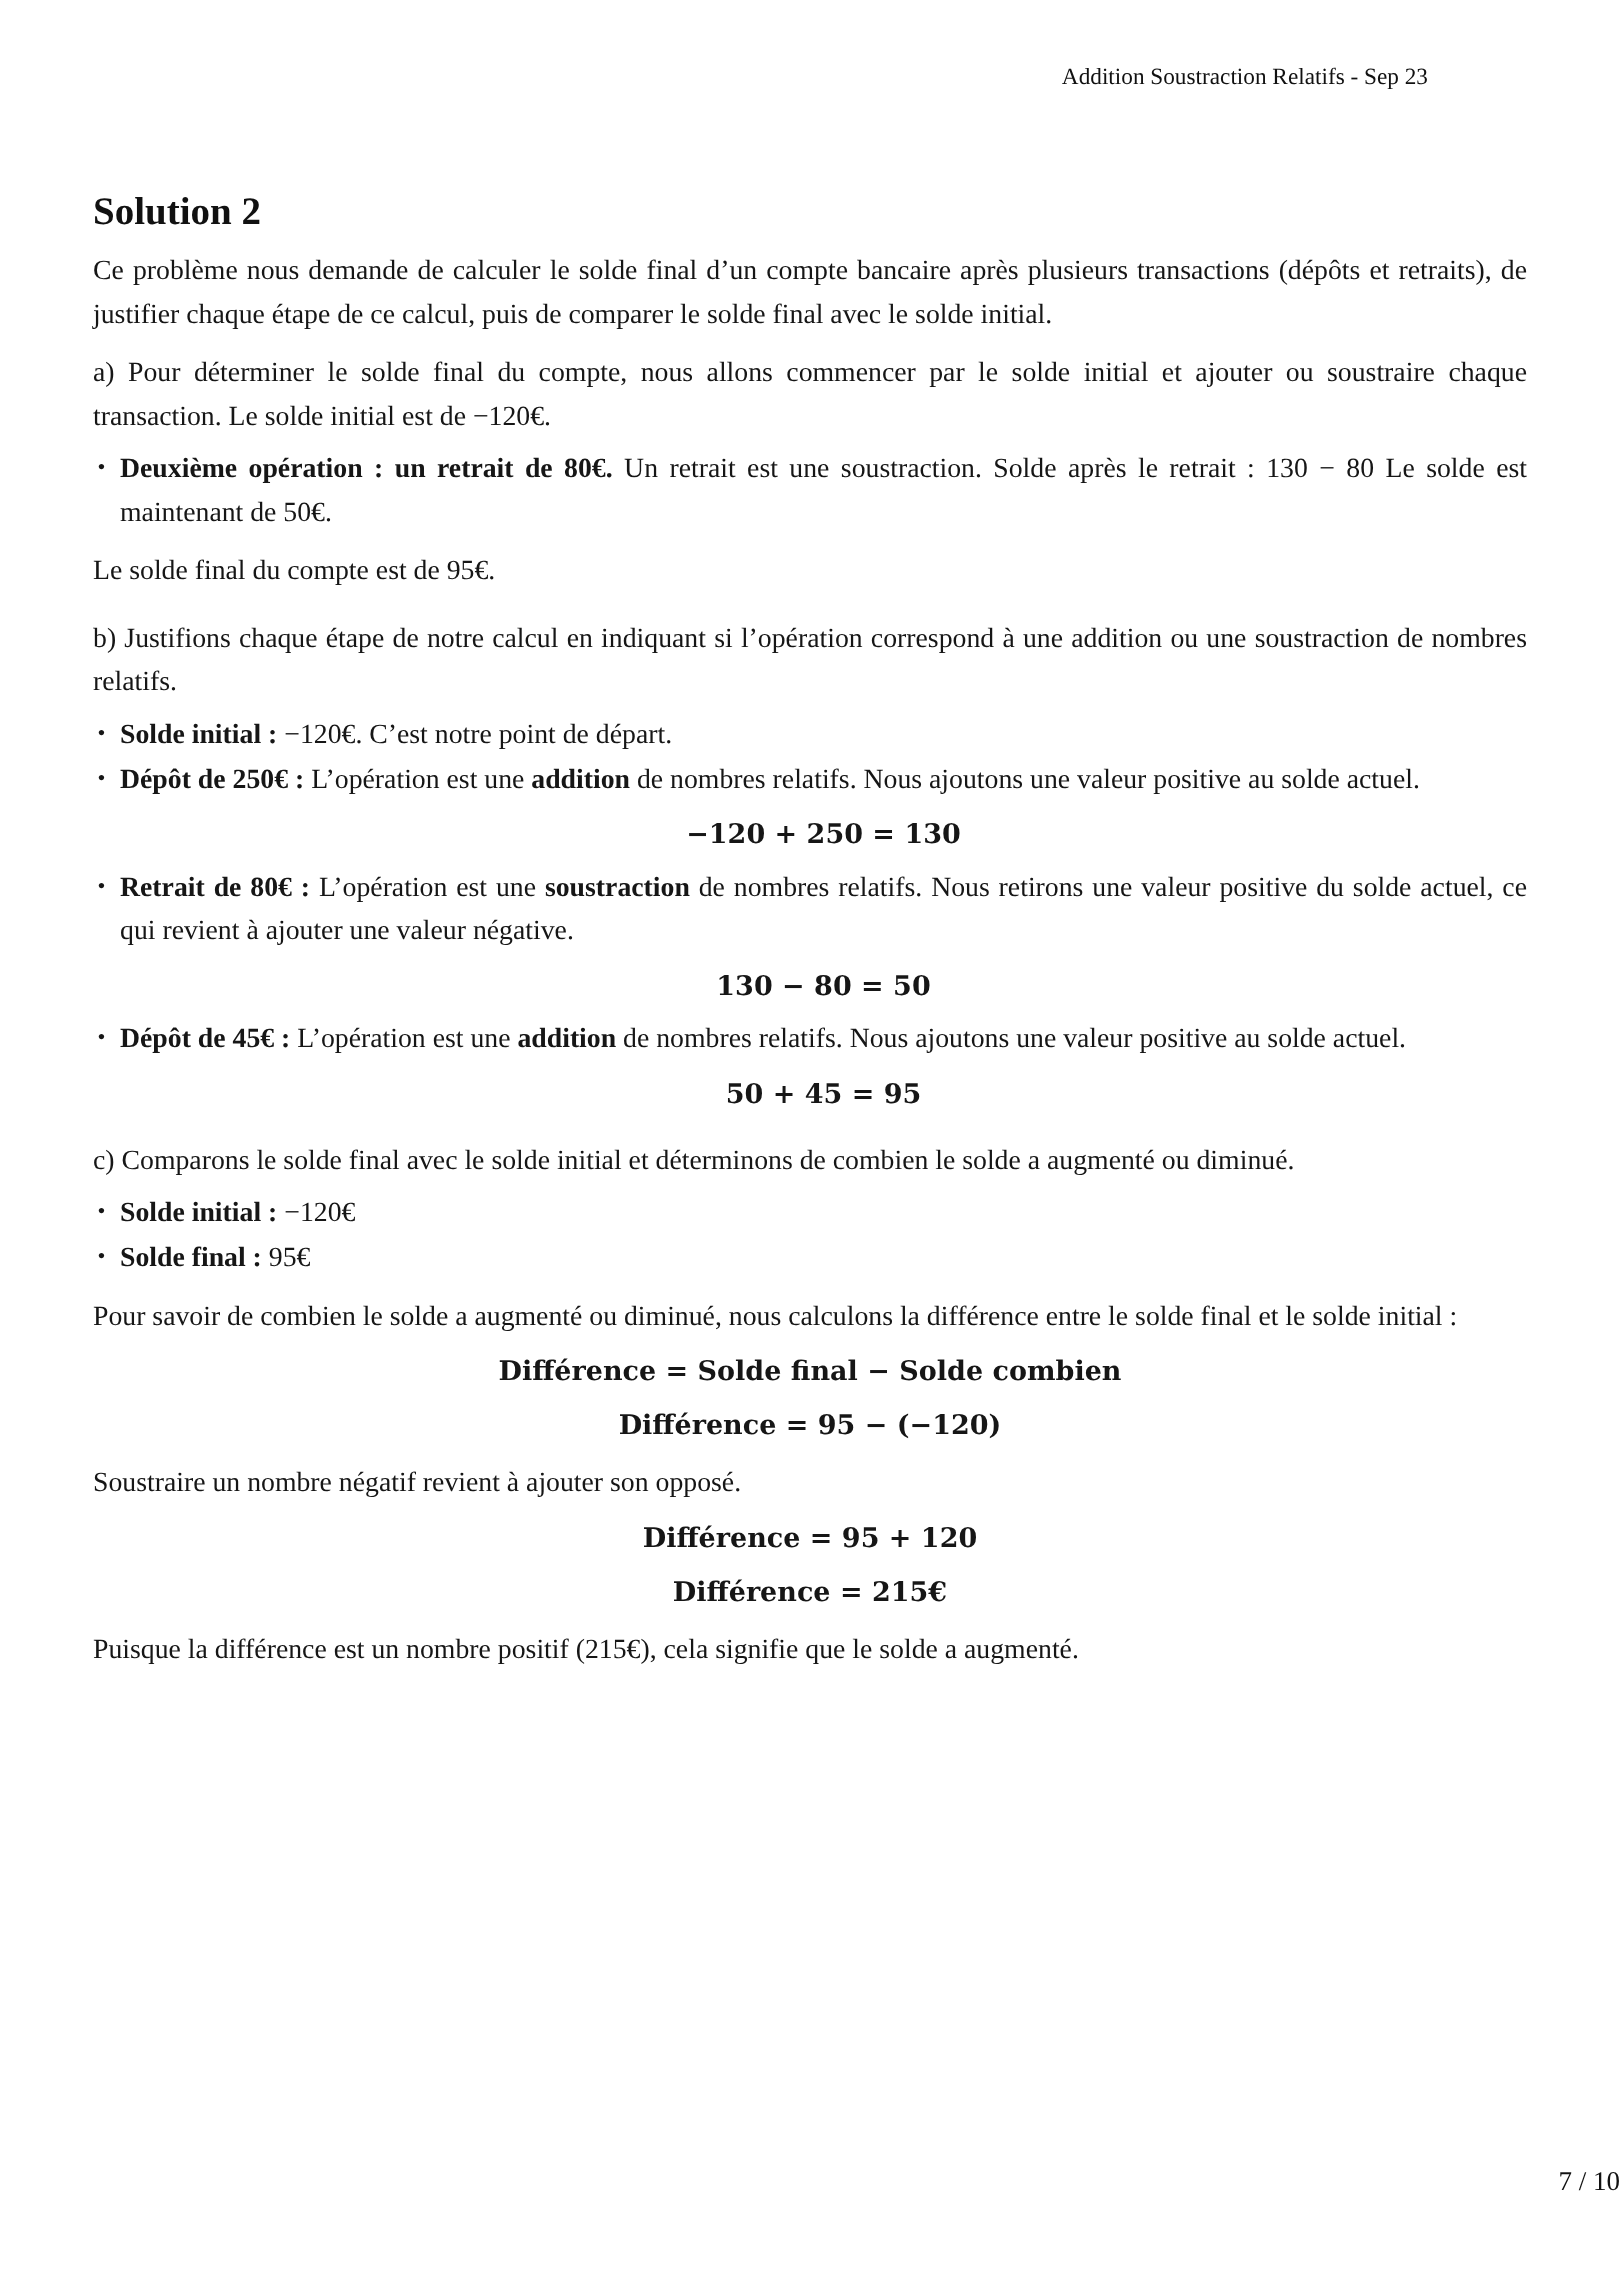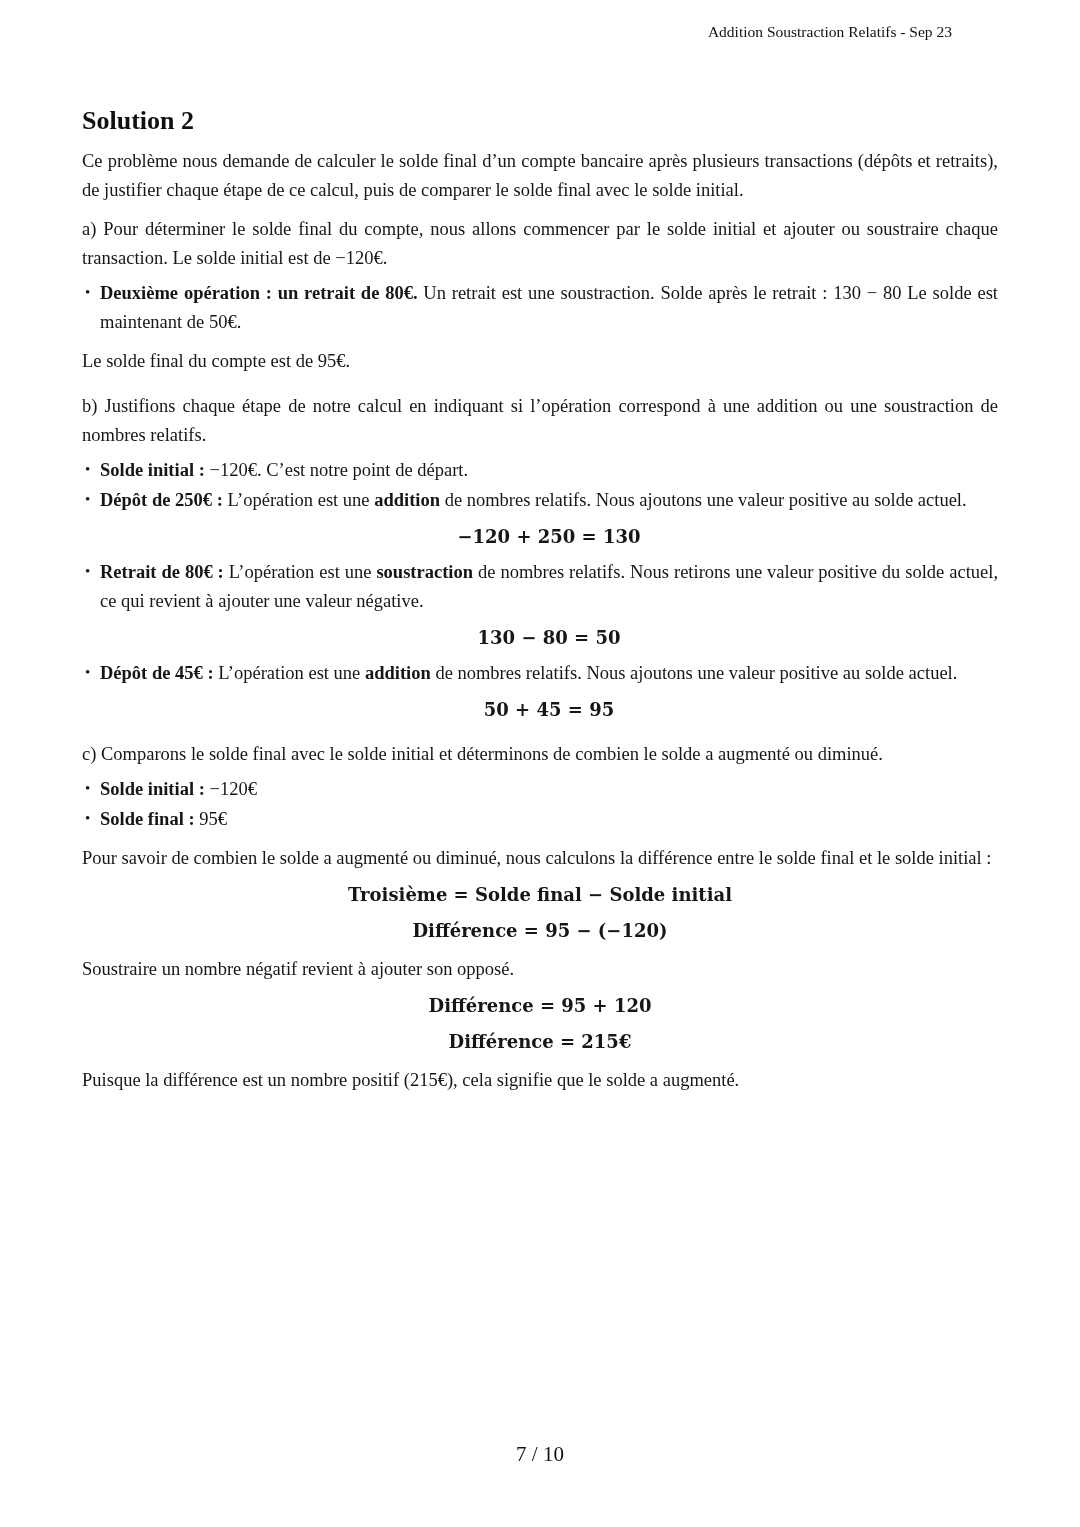--- a/index.html
+++ b/index.html
@@ -8,27 +8,27 @@
   .page {
     position: relative;
     width: 1080px;
     min-height: 1527px;
     background: #ffffff;
     color: #161616;
     font-size: 18.5px;
     line-height: 29px;
   }
   .header {
-    padding: 22px 128px 0 128px;
+    padding: 42px 128px 0 128px;
     text-align: right;
     font-size: 15.5px;
     line-height: 19px;
     color: #111111;
   }
-  .content { padding: 0 82px; }
+  .content { padding: 0 62px; }
   .title {
     margin-top: 64px;
     margin-bottom: 8px;
     font-size: 26px;
     line-height: 32px;
     font-weight: bold;
     color: #111111;
   }
   .para { margin-top: 10px; text-align: justify; }
   .section-gap { margin-top: 16px; }
@@ -52,22 +52,22 @@
     text-align: center;
     font-family: "DejaVu Serif", serif;
     font-size: 18px;
     font-weight: bold;
   }
   .footer {
     position: absolute;
     bottom: 58px;
     left: 0;
     width: 100%;
-    text-align: center;
-    font-size: 21px;
+    text-align: right;
+    font-size: 18px;
     color: #111111;
   }
 </style>
 </head>
 <body>
 
 <div class="page">
 
   <div class="header">
     <span>Addition Soustraction Relatifs - Sep 23</span>
@@ -104,21 +104,21 @@
 
     <p class="para section-gap">c) Comparons le solde final avec le solde initial et déterminons de combien le solde a augmenté ou diminué.</p>
 
     <ul class="list">
       <li class="item"><span class="b">Solde initial :</span><span> −120€</span></li>
       <li class="item"><span class="b">Solde final :</span><span> 95€</span></li>
     </ul>
 
     <p class="para">Pour savoir de combien le solde a augmenté ou diminué, nous calculons la différence entre le solde final et le solde initial :</p>
 
-    <div class="equation">Troisième = Solde final − Solde initial</div>
+    <div class="equation">Différence = Solde final − Solde combien</div>
     <div class="equation">Différence = 95 − (−120)</div>
 
     <p class="para">Soustraire un nombre négatif revient à ajouter son opposé.</p>
 
     <div class="equation">Différence = 95 + 120</div>
     <div class="equation">Différence = 215€</div>
 
     <p class="para">Puisque la différence est un nombre positif (215€), cela signifie que le solde a augmenté.</p>
 
   </main>

